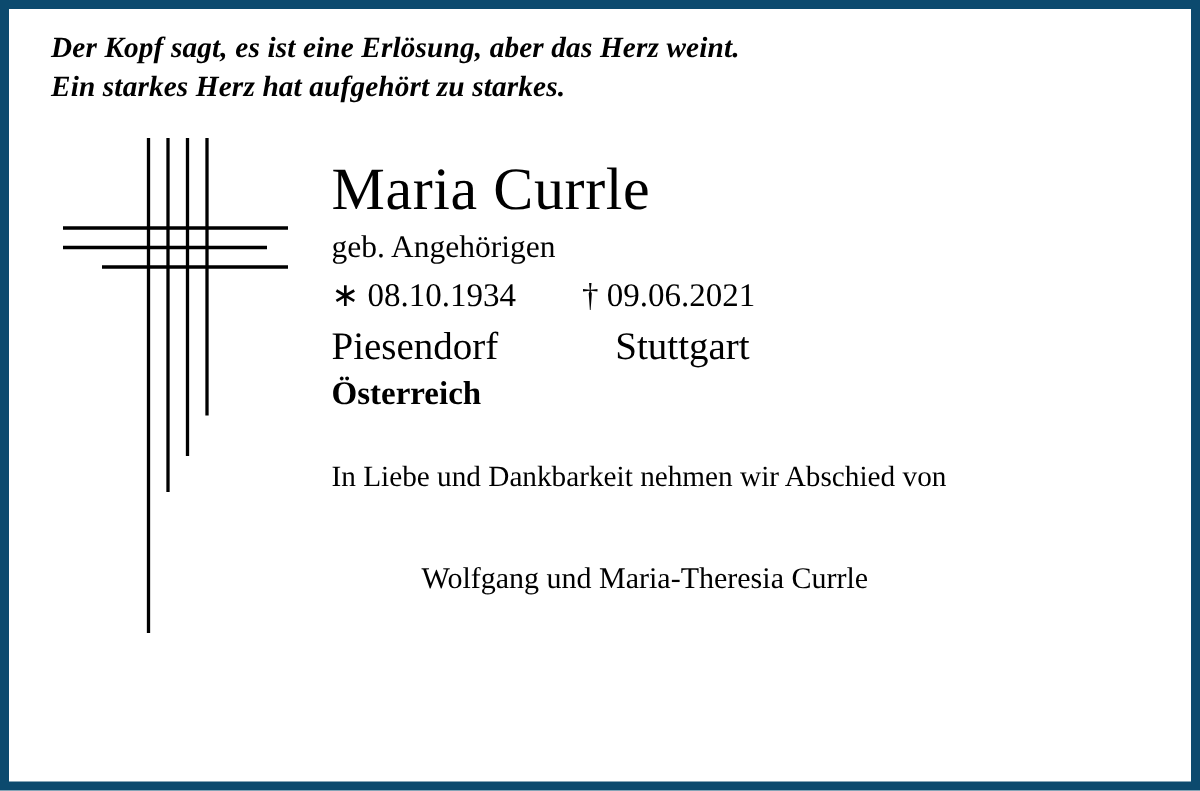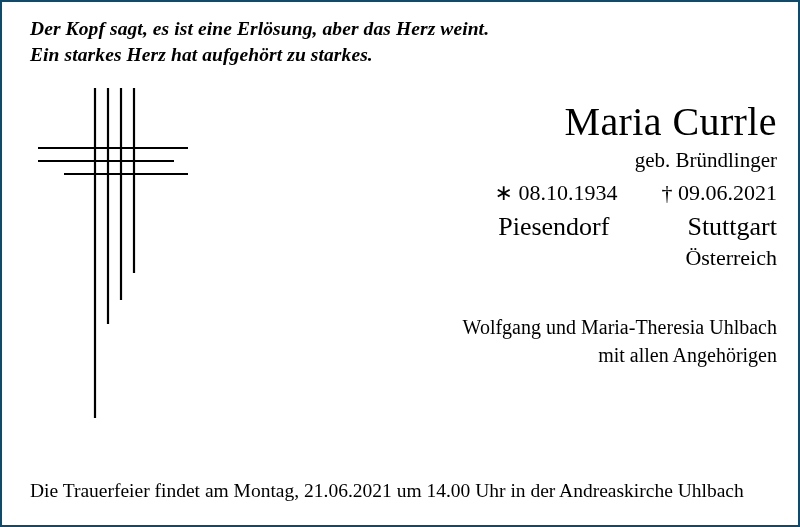--- a/index.html
+++ b/index.html
@@ -12,21 +12,21 @@
     height: 527px;
     font-family: "Liberation Serif", serif;
     color: #000000;
     overflow: hidden;
   }
   .obituary {
     position: relative;
     box-sizing: border-box;
     width: 800px;
     height: 527px;
-    border: 2px solid #0c4a6e;
+    border: 6px solid #0c4a6e;
     background: #ffffff;
     padding: 0;
   }
   .inner {
     position: relative;
     width: 100%;
     height: 100%;
     box-sizing: border-box;
     padding: 14px 22px 10px 22px;
   }
@@ -55,21 +55,21 @@
   .cross-wrap svg {
     display: block;
   }
 
   
   .body-block {
     position: absolute;
     left: 215px;
     top: 98px;
     width: 560px;
-    text-align: right;
+    text-align: left;
   }
   .name {
     font-size: 40px;
     line-height: 1.08;
     letter-spacing: 0.4px;
     margin-bottom: 2px;
   }
   .maiden {
     font-size: 21px;
     line-height: 1.3;
@@ -84,20 +84,21 @@
   .places {
     font-size: 26px;
     line-height: 1.3;
     margin-top: 2px;
     white-space: pre;
   }
   .country {
     font-size: 22px;
     line-height: 1.3;
     margin-top: 0px;
+    font-weight: bold;
   }
   .tribute {
     font-size: 19.5px;
     line-height: 1.42;
     margin-top: 28px;
   }
   .tribute div {
     white-space: nowrap;
   }
   .signers {
@@ -146,32 +147,31 @@
 
           <line x1="0" y1="60" x2="150" y2="60" stroke-width="2.2"></line>
           <line x1="0" y1="73" x2="136" y2="73" stroke-width="2.2"></line>
           <line x1="26" y1="86" x2="150" y2="86" stroke-width="2.2"></line>
         </g>
       </svg>
     </div>
 
     <div class="body-block">
       <div class="name">Maria Currle</div>
-      <div class="maiden">geb. Bründlinger</div>
+      <div class="maiden">geb. Angehörigen</div>
       <div class="dates">∗ 08.10.1934        † 09.06.2021</div>
       <div class="places">Piesendorf            Stuttgart</div>
       <div class="country">Österreich</div>
 
       <div class="tribute">
+        <div>In Liebe und Dankbarkeit nehmen wir Abschied von</div>
       </div>
 
       <div class="signers">
-        <div>Wolfgang und Maria-Theresia Uhlbach</div>
-        <div>mit allen Angehörigen</div>
+        <div>Wolfgang und Maria-Theresia Currle</div>
       </div>
     </div>
 
     <div class="ceremony">
-      <div>Die Trauerfeier findet am Montag, 21.06.2021 um 14.00 Uhr in der Andreaskirche Uhlbach</div>
     </div>
 
   </div>
 </div>
 
 </body></html>

